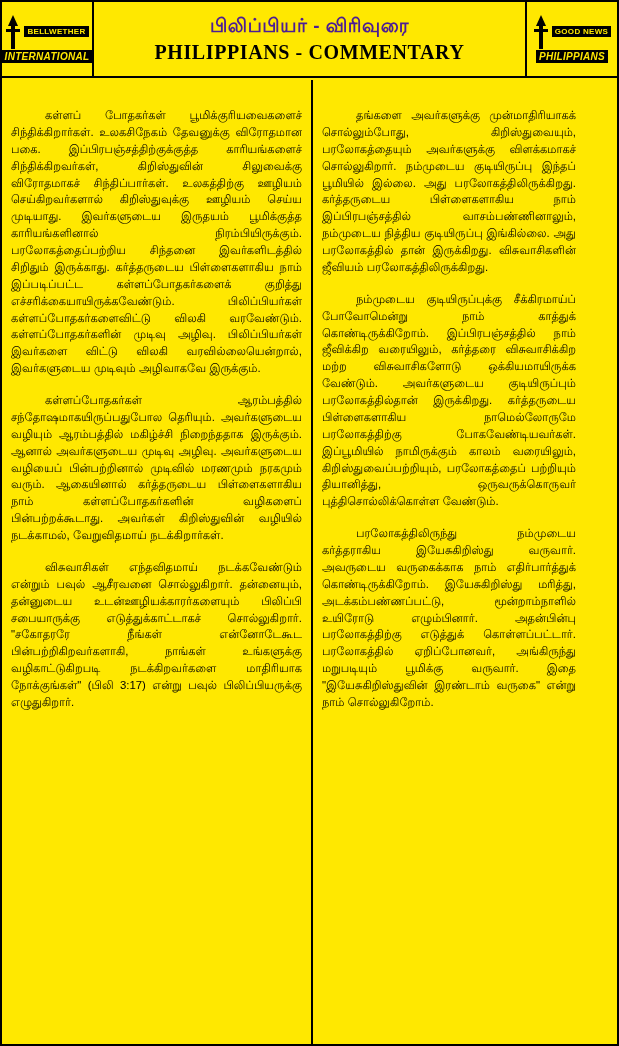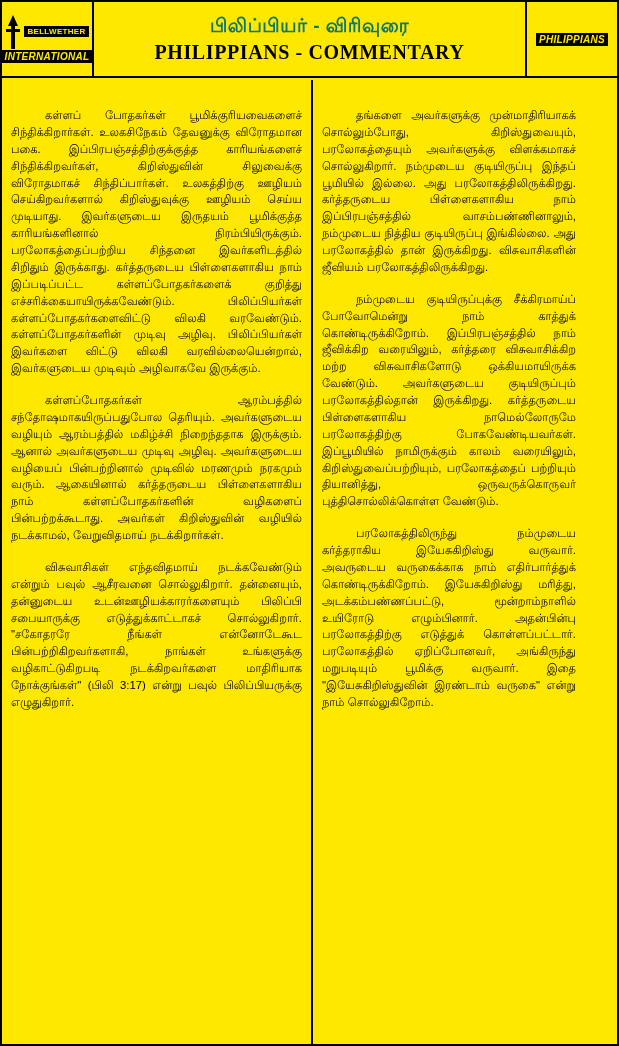--- a/index.html
+++ b/index.html
@@ -110,21 +110,21 @@
     display: flex;
     flex-direction: column;
     align-items: center;
     justify-content: center;
     padding: 2px 4px;
     box-sizing: border-box;
   }
   .title-ta {
     font-size: 19px;
     font-weight: bold;
-    color: #0f766e;
+    color: #4c1d95;
     letter-spacing: 0.5px;
     line-height: 1.25;
     text-align: center;
   }
   .title-en {
     font-size: 20px;
     font-weight: bold;
     font-family: "Liberation Serif", serif;
     color: #000000;
     letter-spacing: 0.6px;
@@ -187,20 +187,28 @@
       </div>
     </div>
 
     <div class="title-box">
       <div class="title-ta">பிலிப்பியர் - விரிவுரை</div>
       <div class="title-en">PHILIPPIANS - COMMENTARY</div>
     </div>
 
     <div class="logo-box right">
       <div class="logo-inner">
+        <div class="logo-row">
+          <span class="torch-icon">
+            <span class="flame"></span>
+            <span class="stick"></span>
+            <span class="bar"></span>
+          </span>
+          <span class="logo-band">GOOD NEWS</span>
+        </div>
         <div class="logo-band small">PHILIPPIANS</div>
       </div>
     </div>
 
   </div>
 
   <div class="body-area">
 
     <div class="col col-left">
       <p class="para">கள்ளப் போதகர்கள் பூமிக்குரியவைகளைச் சிந்திக்கிறார்கள். உலகசிநேகம் தேவனுக்கு விரோதமான பகை. இப்பிரபஞ்சத்திற்குக்குத்த காரியங்களைச் சிந்திக்கிறவர்கள், கிறிஸ்துவின் சிலுவைக்கு விரோதமாகச் சிந்திப்பார்கள். உலகத்திற்கு ஊழியம் செய்கிறவர்களால் கிறிஸ்துவுக்கு ஊழியம் செய்ய முடியாது. இவர்களுடைய இருதயம் பூமிக்குத்த காரியங்களினால் நிரம்பியிருக்கும். பரலோகத்தைப்பற்றிய சிந்தனை இவர்களிடத்தில் சிறிதும் இருக்காது. கர்த்தருடைய பிள்ளைகளாகிய நாம் இப்படிப்பட்ட கள்ளப்போதகர்களைக் குறித்து எச்சரிக்கையாயிருக்கவேண்டும். பிலிப்பியர்கள் கள்ளப்போதகர்களைவிட்டு விலகி வரவேண்டும். கள்ளப்போதகர்களின் முடிவு அழிவு. பிலிப்பியர்கள் இவர்களை விட்டு விலகி வரவில்லையென்றால், இவர்களுடைய முடிவும் அழிவாகவே இருக்கும்.</p>

